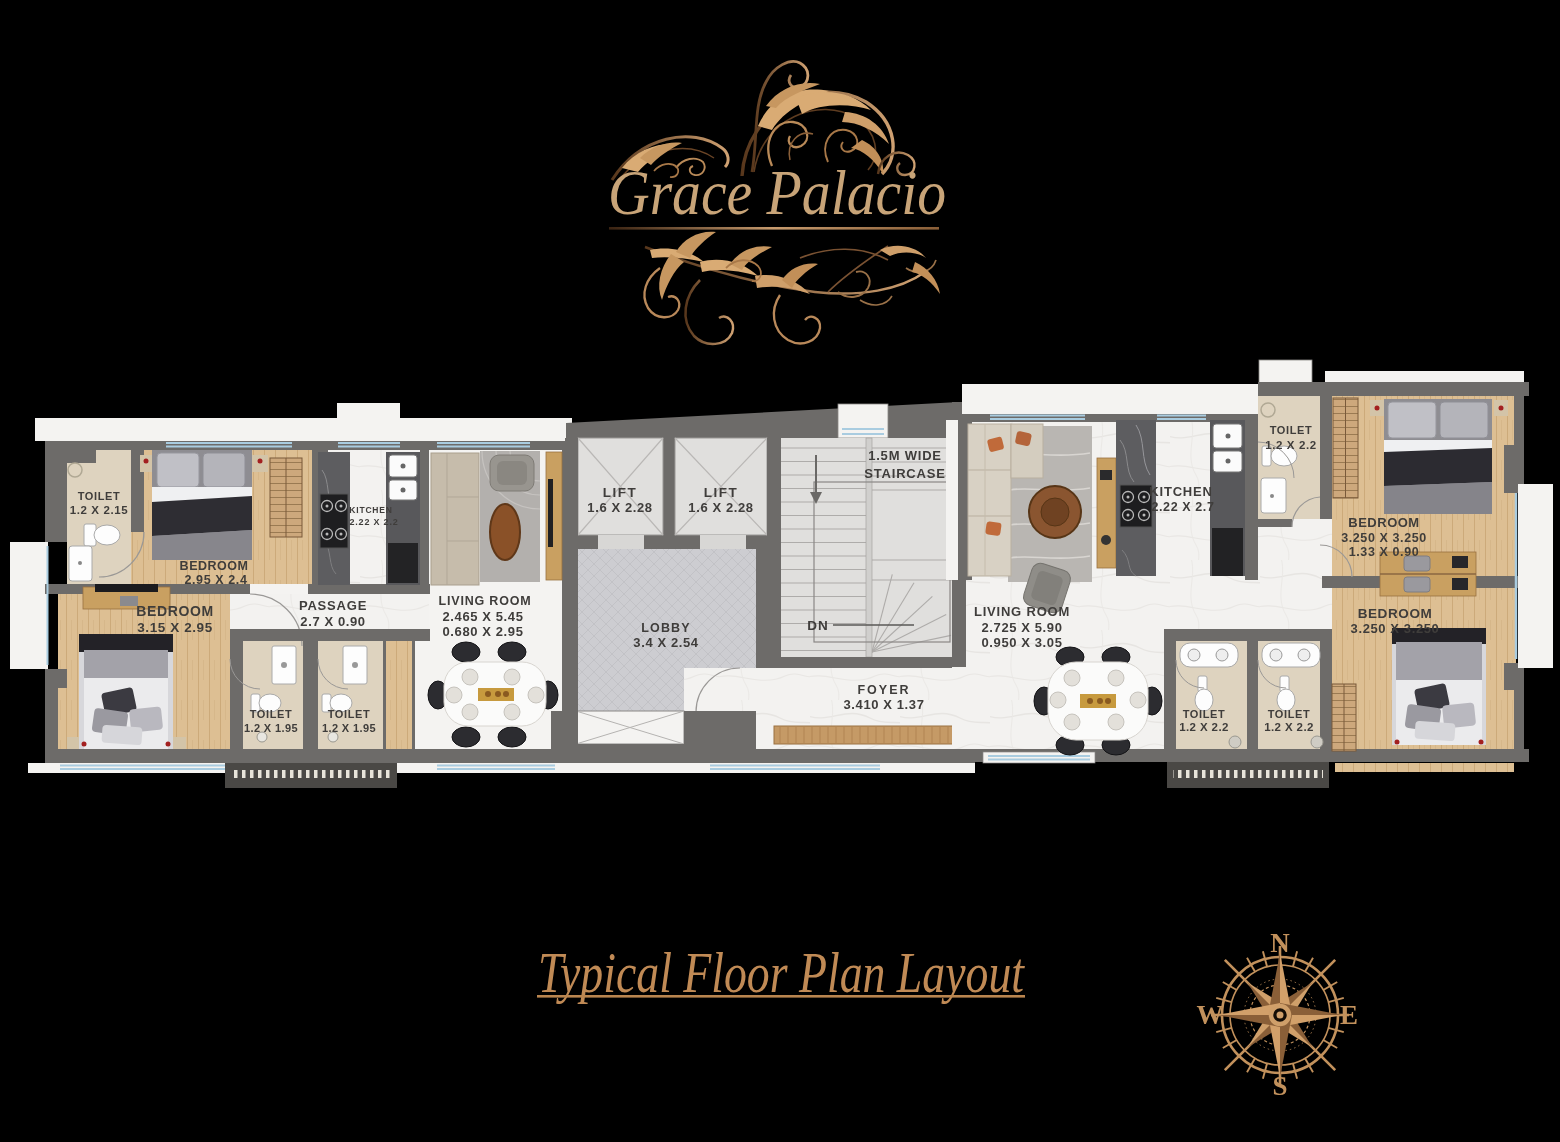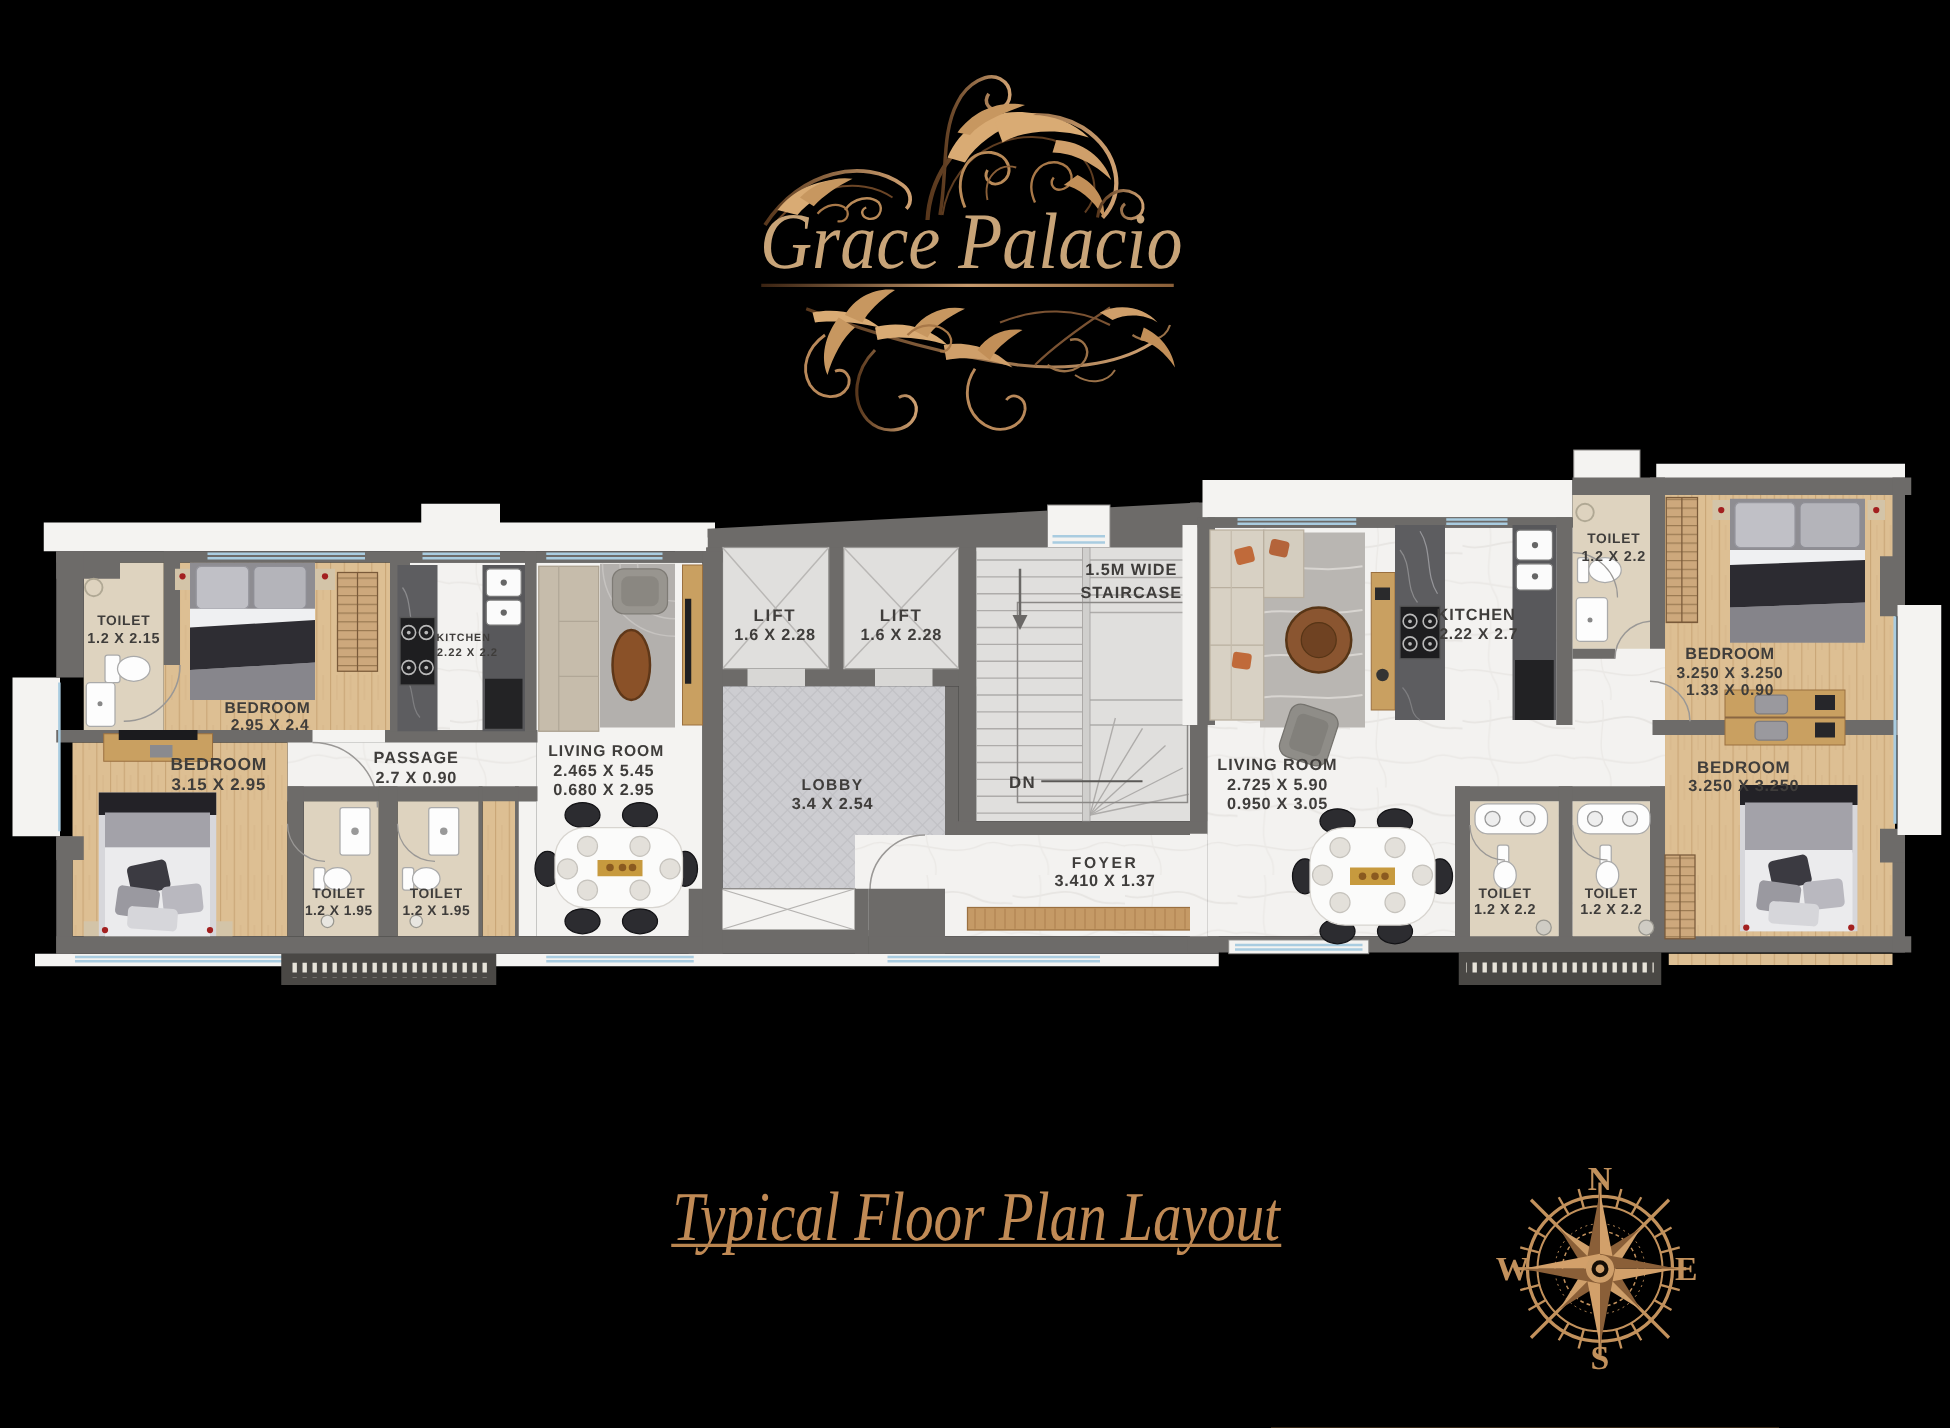--- a/index.html
+++ b/index.html
@@ -1,15 +1,15 @@
 <!DOCTYPE html>
 <html><head><meta charset="utf-8"><title>Grace Palacio</title>
 <style>
 html,body{margin:0;padding:0;background:#000;}
-#page{position:relative;width:1560px;height:1142px;background:#fdba74;overflow:hidden;}
+#page{position:relative;width:1560px;height:1142px;background:#eab308;overflow:hidden;}
 </style></head><body>
 <div id="page">
 <svg width="1560" height="1142" viewBox="0 0 1560 1142">
 <defs>
 <pattern id="wood" width="11" height="40" patternUnits="userSpaceOnUse">
   <rect width="11" height="40" fill="#ddbf93"></rect>
   <line x1="0.5" y1="0" x2="0.5" y2="40" stroke="#c8a474" stroke-width="0.8"></line>
   <line x1="5.5" y1="20" x2="5.5" y2="40" stroke="#d2b285" stroke-width="0.6"></line>
 </pattern>
 <pattern id="wood2" width="26" height="7" patternUnits="userSpaceOnUse">

